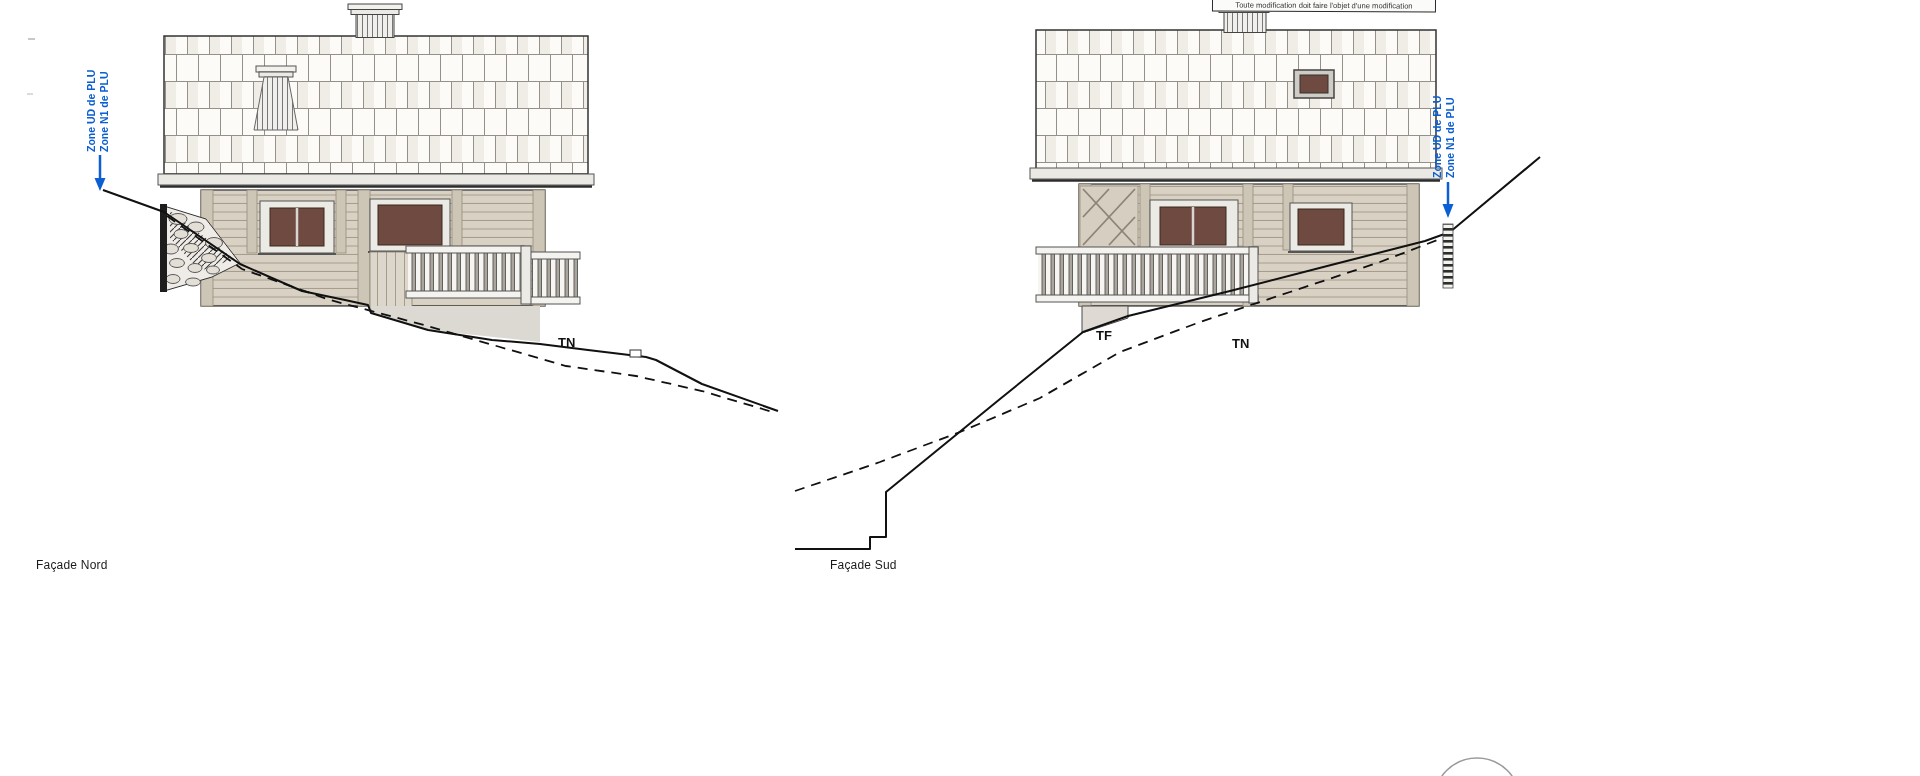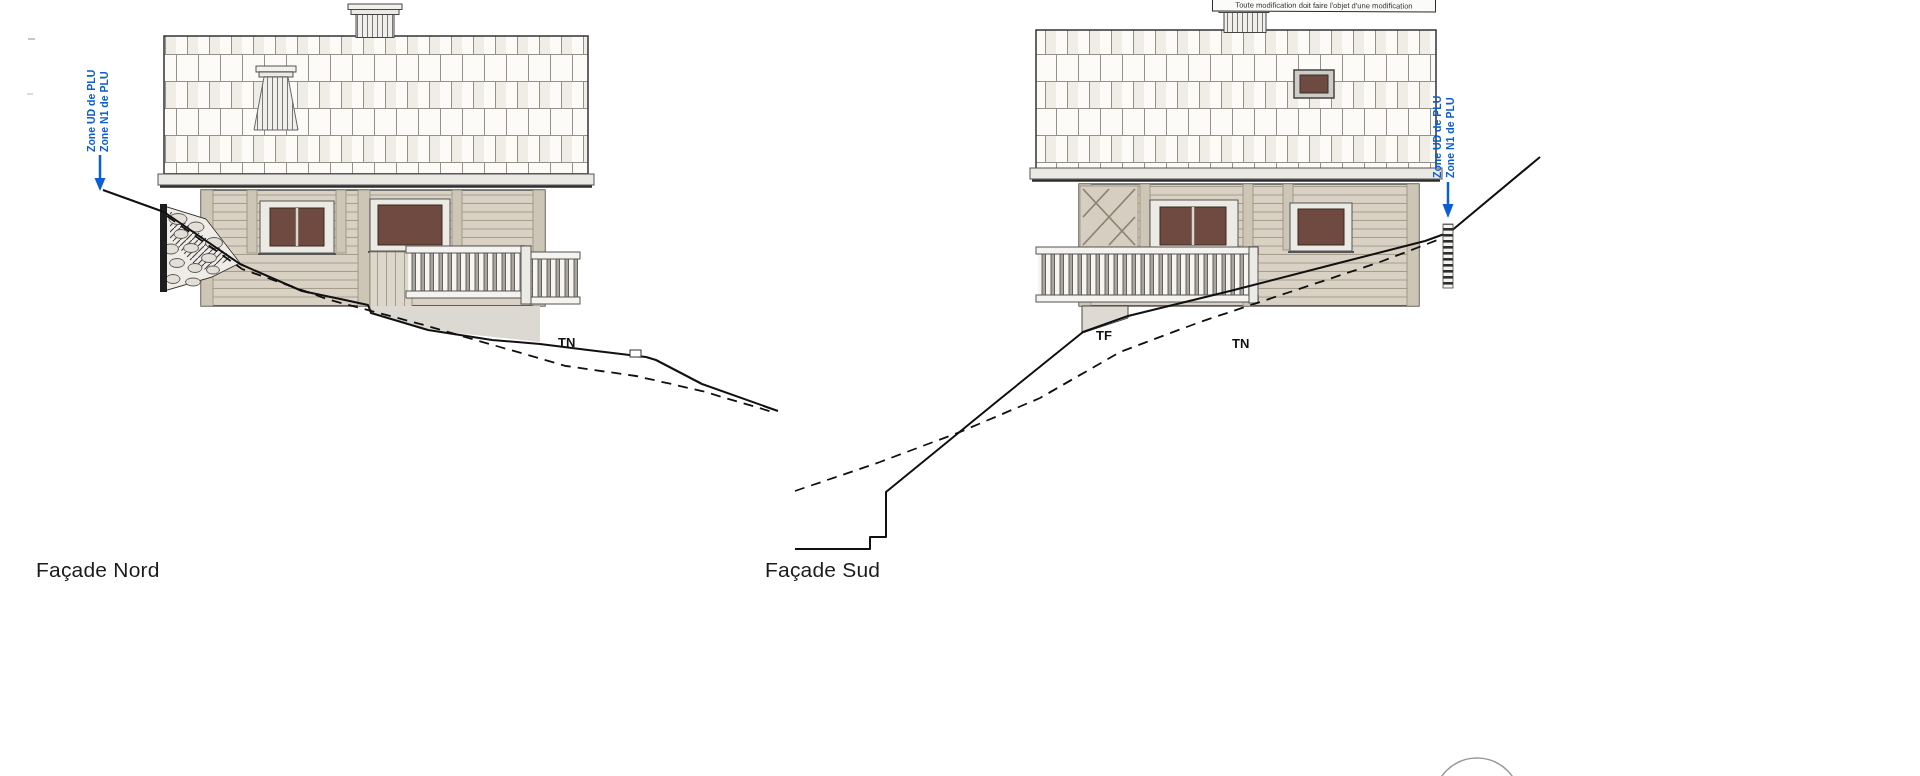--- a/index.html
+++ b/index.html
@@ -1,21 +1,21 @@
 <!DOCTYPE html>
 <html><head>
 <meta charset="utf-8">
 <style>
   html,body{margin:0;padding:0;background:#ffffff;}
   .sheet{position:relative;width:1920px;height:776px;background:#ffffff;overflow:hidden;
          font-family:"Liberation Sans",sans-serif;}
   .sheet svg{position:absolute;left:0;top:0;}
-  .facade-label{position:absolute;font-size:21px;color:#1a1a1a;letter-spacing:.2px;}
+  .facade-label{position:absolute;font-size:12px;color:#1a1a1a;letter-spacing:.2px;}
   #label-nord{left:36px;top:558px;}
-  #label-sud{left:765px;top:558px;}
+  #label-sud{left:830px;top:558px;}
   .stamp{position:absolute;left:1212px;top:-8px;width:224px;height:20px;
          border:1.6px solid #2b2b2b;background:#fbfbf9;box-sizing:border-box;
          display:flex;align-items:flex-end;justify-content:center;
          font-size:7.6px;color:#333;padding-bottom:1px;white-space:nowrap;
          overflow:hidden;transform:rotate(.3deg);}
   svg text{font-family:"Liberation Sans",sans-serif;}
   .terrain-label{font-size:13px;font-weight:bold;fill:#111;}
   .zone-text{font-size:10.5px;font-weight:bold;fill:#0c5fd2;}
 </style>
 </head>

